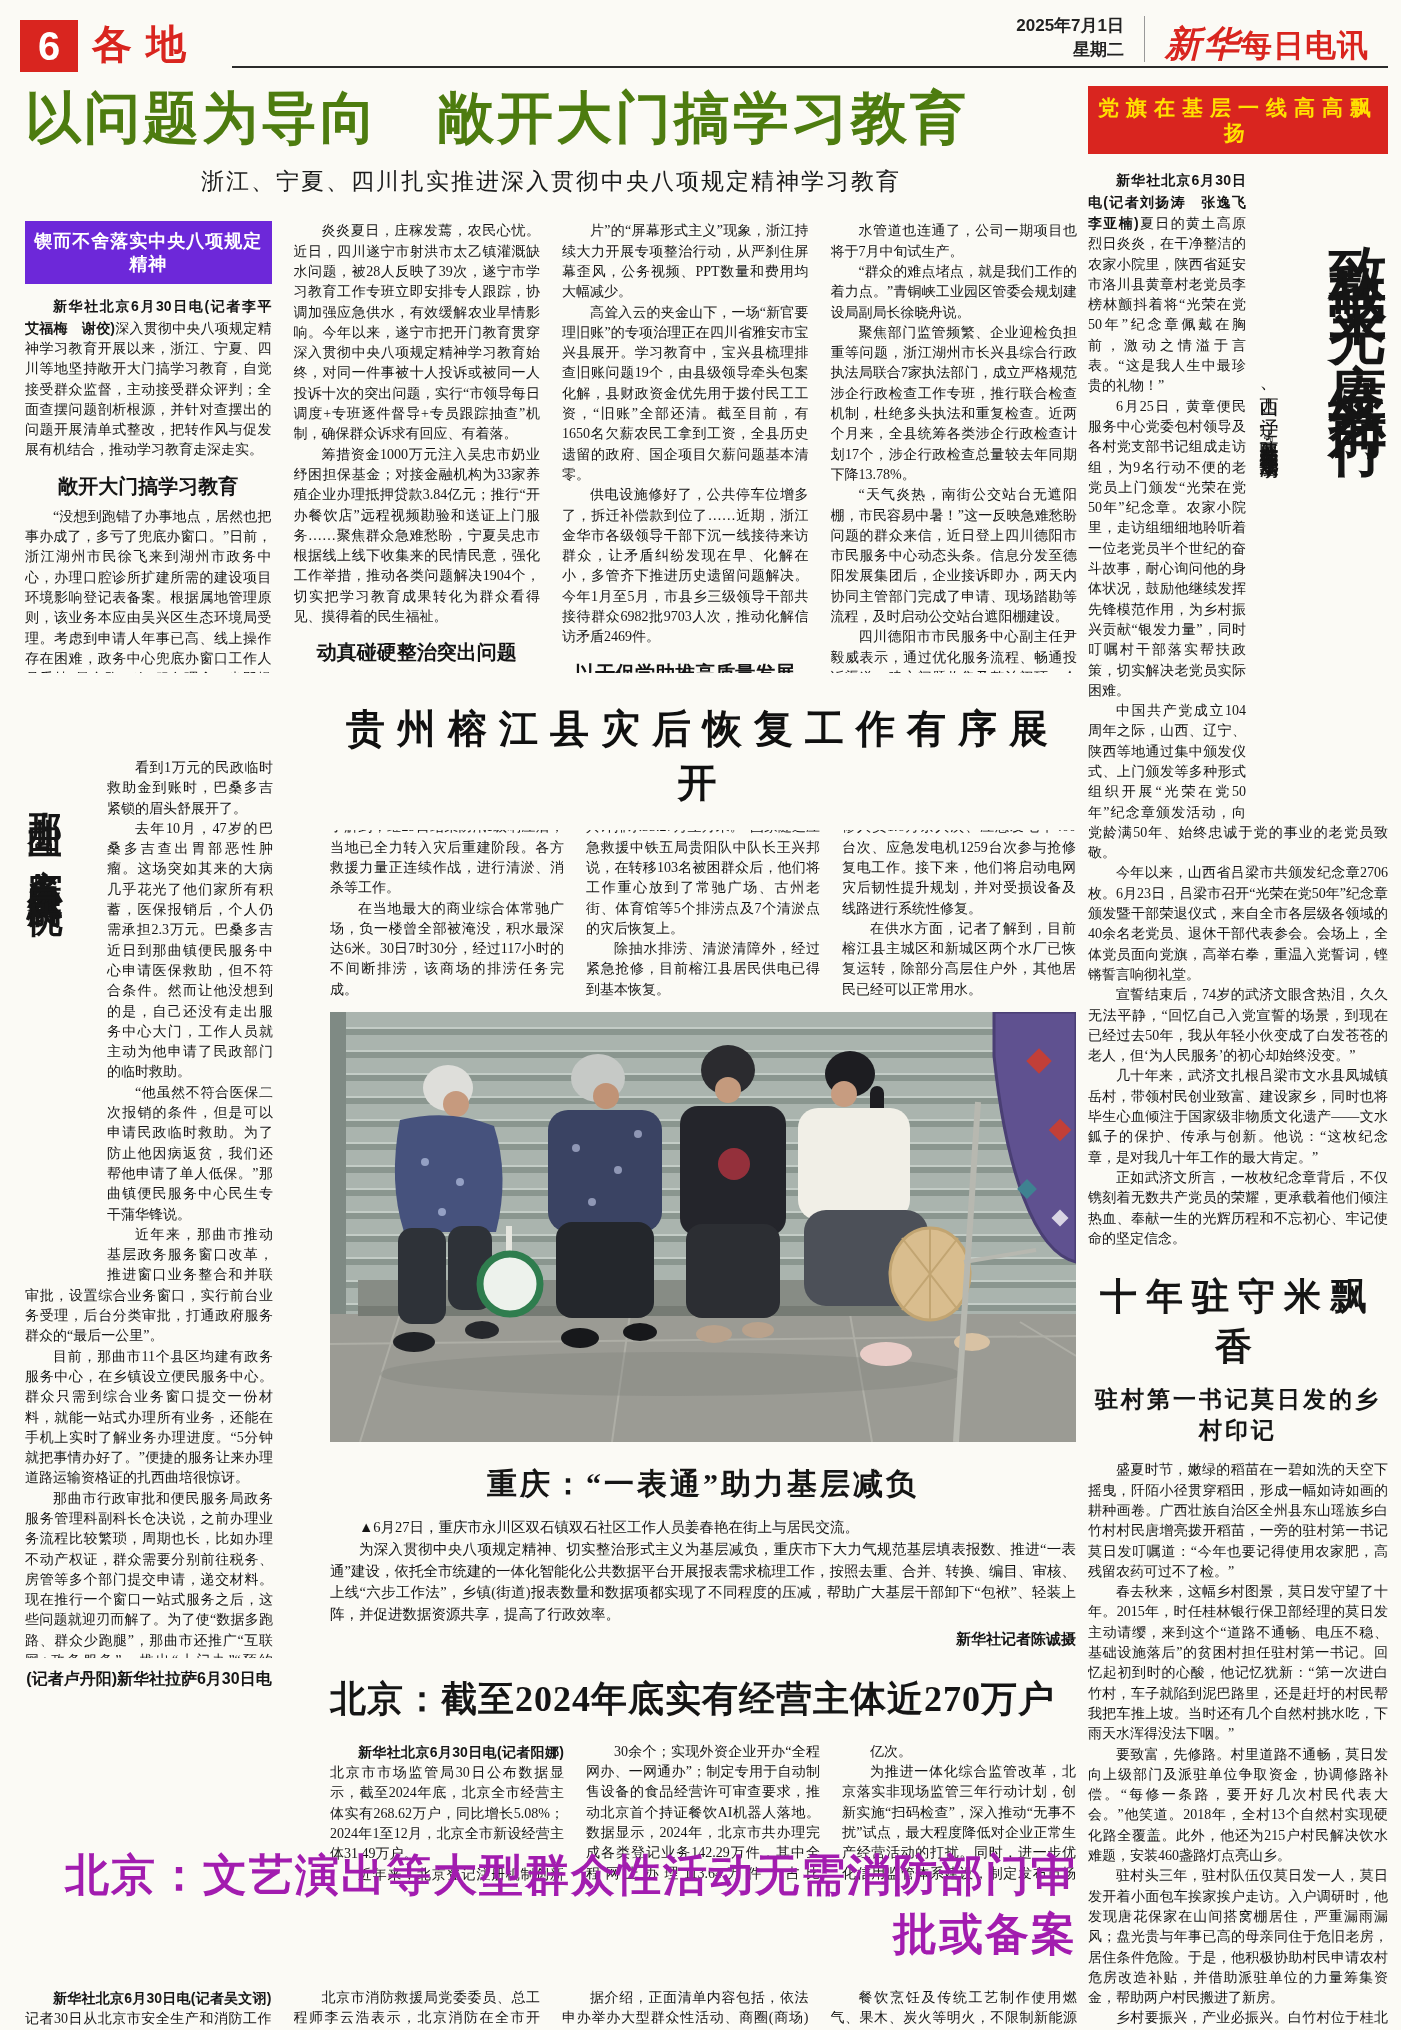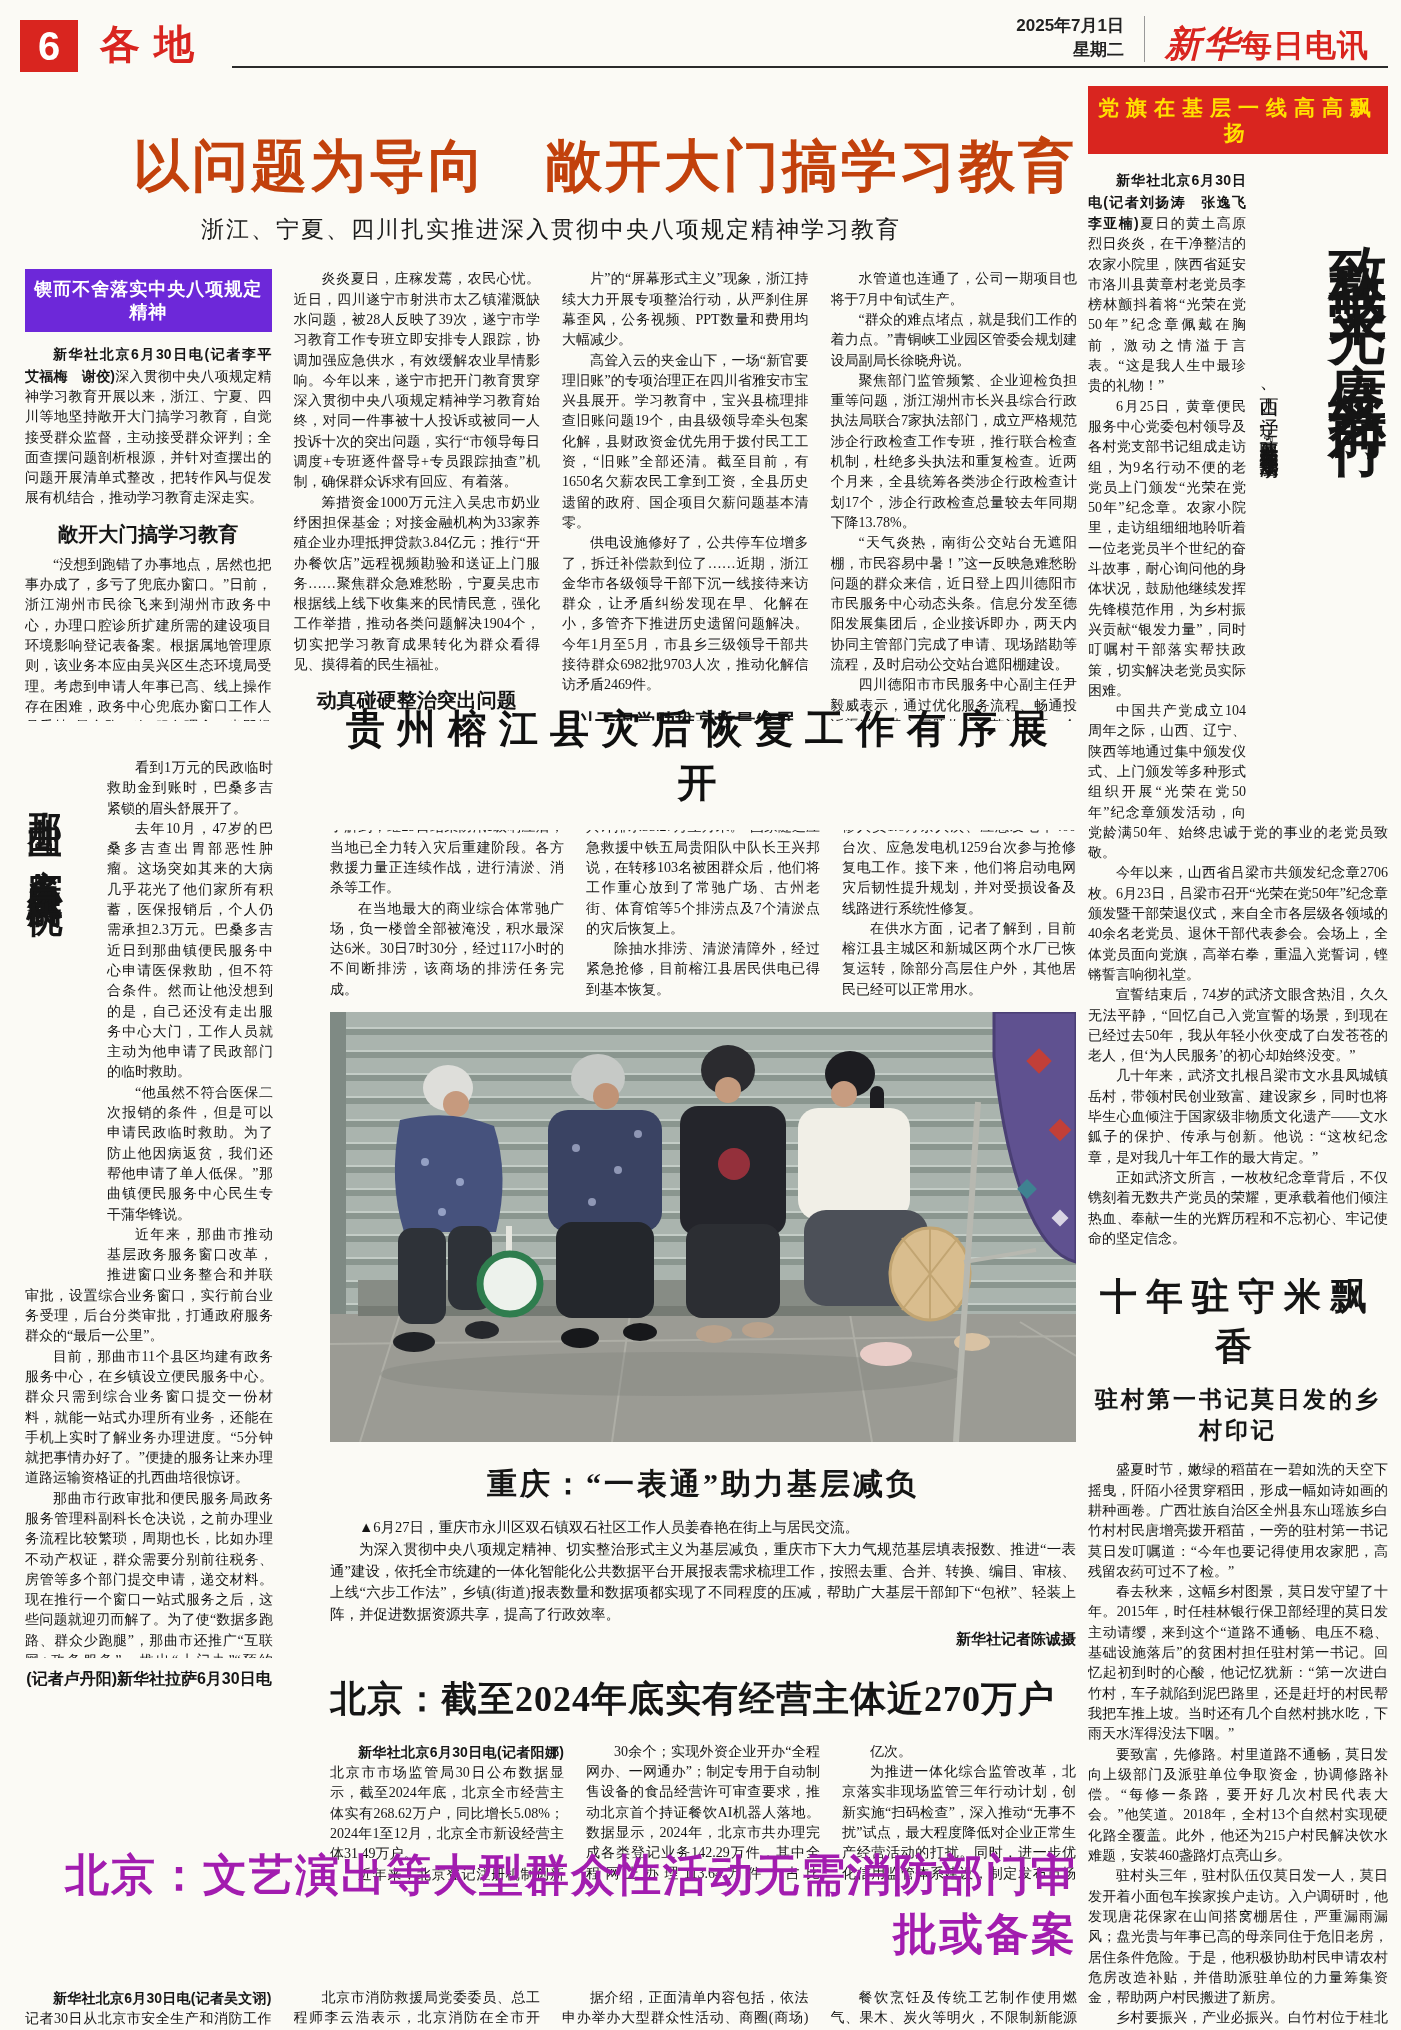--- a/index.html
+++ b/index.html
@@ -2,39 +2,39 @@
 <html><head>
 <meta charset="utf-8">
 <style>
   html,body{margin:0;padding:0;background:#e8e6e0;}
   *{box-sizing:border-box;}
   .page{position:relative;width:1401px;height:2030px;margin:0 auto;background:#fbfaf5;
         font-family:"Liberation Serif","DejaVu Serif",serif;color:#151515;overflow:hidden;}
   
   .page-num{position:absolute;left:20px;top:20px;width:58px;height:52px;background:#d9251f;color:#fff;
             font:700 40px/52px "Liberation Sans","DejaVu Sans",sans-serif;text-align:center;}
-  .section-name{position:absolute;left:100px;top:22px;font:700 40px/1.1 "Liberation Sans","DejaVu Sans",sans-serif;
+  .section-name{position:absolute;left:92px;top:22px;font:700 40px/1.1 "Liberation Sans","DejaVu Sans",sans-serif;
                 color:#d9251f;letter-spacing:14px;}
   .header-rule{position:absolute;left:232px;top:66px;width:1156px;height:2px;background:#2b2b2b;}
   .header-right{position:absolute;right:32px;top:14px;display:flex;align-items:flex-end;gap:20px;}
   .date-block{text-align:right;font:700 17px/1.4 "Liberation Sans","DejaVu Sans",sans-serif;color:#222;}
   .vert-div{width:1px;height:46px;background:#999;}
   .masthead{color:#d9251f;white-space:nowrap;}
   .masthead .script{font:italic 900 36px/1 "Liberation Serif",serif;letter-spacing:2px;}
   .masthead .rest{font:900 31px/1 "Liberation Sans","DejaVu Sans",sans-serif;letter-spacing:1px;}
   
   .para{margin:0;font-size:14px;line-height:1.45;text-align:justify;text-indent:2em;}
   .para .lead{font-weight:700;font-family:"Liberation Sans","DejaVu Sans",sans-serif;}
   .para.subhead{font:700 20px/1.3 "Liberation Sans","DejaVu Sans",sans-serif;text-align:center;
                 text-indent:0;margin:12px 0 8px;}
   .cols{display:flex;gap:22px;overflow:hidden;}
   .cols .col{flex:1 1 0;overflow:hidden;}
   
   .lead-story{position:absolute;left:25px;top:86px;width:1052px;}
-  .lead-headline{font-size:56px;font-weight:900;text-align:right;letter-spacing:3px;color:#c2410c;line-height:1.15;margin-top:48px;}
+  .lead-headline{font-size:56px;font-weight:900;text-align:left;letter-spacing:3px;color:#4d7c0f;line-height:1.15;}
   .lead-subtitle{font-size:23px;text-align:center;letter-spacing:2px;margin-top:16px;color:#1b1b1b;}
   .lead-cols{margin-top:24px;height:452px;}
   .badge{display:block;background:#6d28d9;color:#fff;text-align:center;padding:9px 2px;margin-bottom:12px;
          font:700 18px/1.25 "Liberation Sans","DejaVu Sans",sans-serif;letter-spacing:1px;}
   
   .naqu{position:absolute;left:25px;top:758px;width:248px;}
   .naqu-body{height:900px;overflow:hidden;}
   .naqu-float{float:left;width:66px;height:478px;margin:28px 14px 8px 2px;}
   .naqu-vtitle{writing-mode:vertical-rl;font-size:35px;font-weight:700;letter-spacing:4px;line-height:1.0;height:478px;}
   .story-byline{font:700 16px/1.4 "Liberation Sans","DejaVu Sans",sans-serif;text-align:center;margin-top:10px;}

